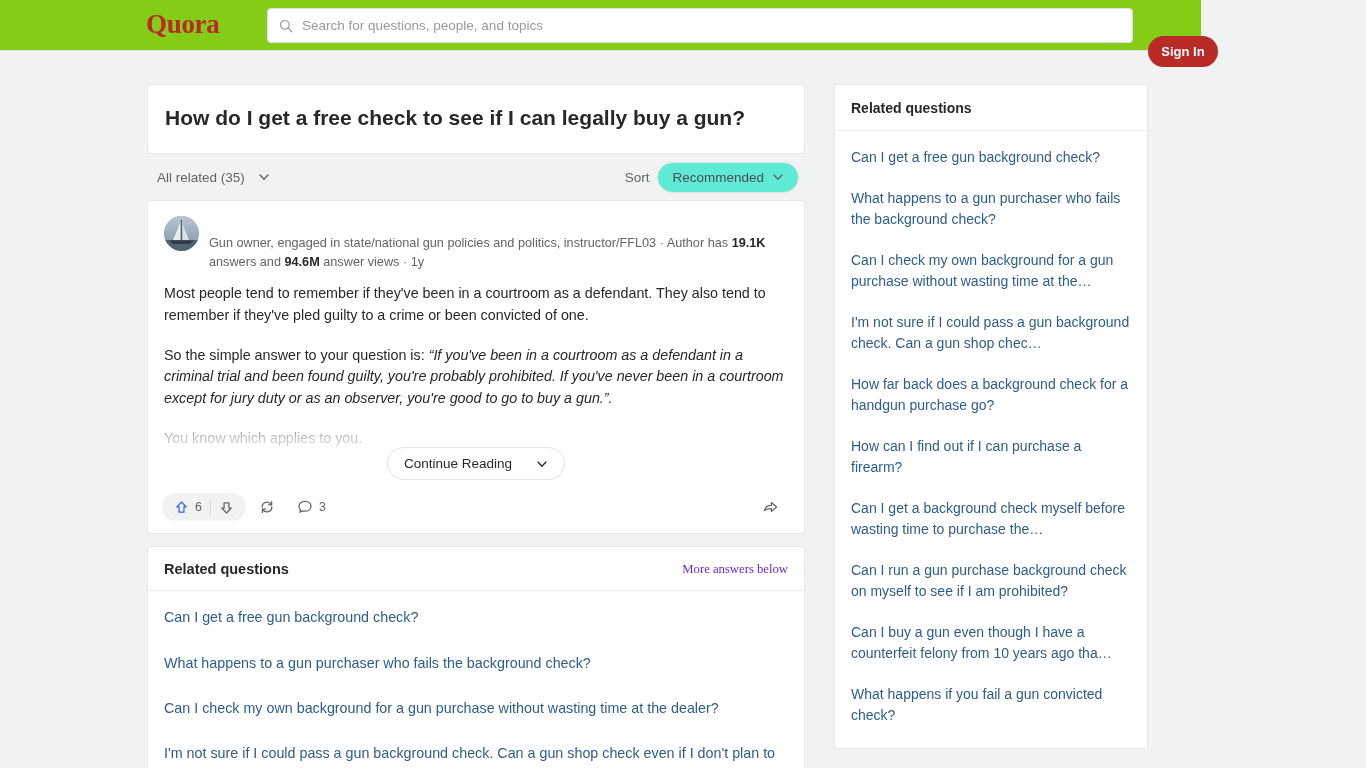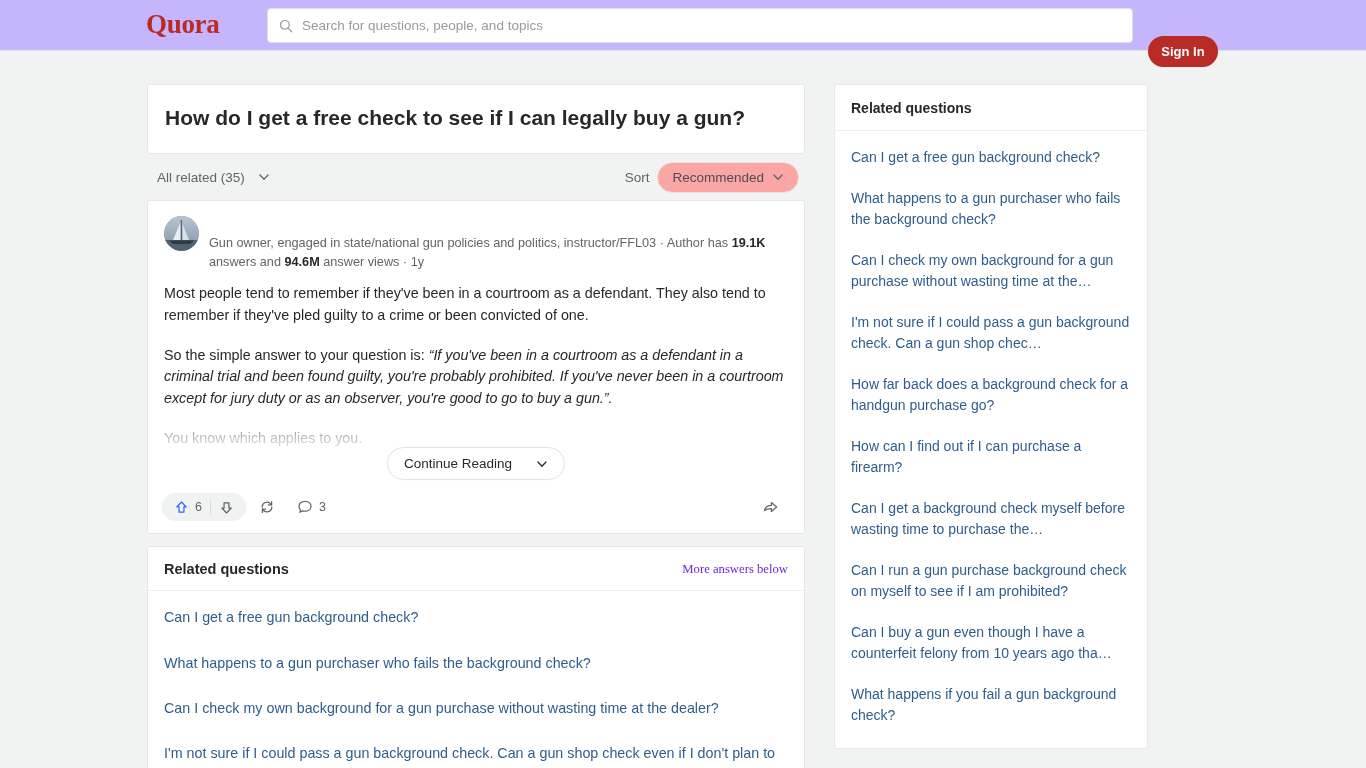--- a/index.html
+++ b/index.html
@@ -7,22 +7,22 @@
     margin: 0; padding: 0;
     width: 1366px; height: 768px;
     overflow: hidden;
     background: #f1f2f2;
     font-family: "Liberation Sans", sans-serif;
   }
 
   
   .header {
     position: absolute; top: 0; left: 0;
-    width: 1366px; height: 51px;
-    background: #c4b5fd;
+    width: 1201px; height: 51px;
+    background: #84cc16;
     border-bottom: 1px solid #e3e3e3;
     display: flex; align-items: center;
   }
   .logo {
     position: absolute; left: 146px; top: 9px;
     font-family: "Liberation Serif", serif;
     font-size: 27px; font-weight: bold;
     color: #b92b27; letter-spacing: -0.3px;
   }
   .search-box {
@@ -76,21 +76,21 @@
   }
   .all-related {
     display: flex; align-items: center; gap: 13px;
     font-size: 13.5px; color: #636466; cursor: pointer;
   }
   .sort-wrap { display: flex; align-items: center; gap: 8px; }
   .sort-label { font-size: 13.5px; color: #636466; }
   .sort-pill {
     display: flex; align-items: center; gap: 8px;
     border: 1px solid #e4e4e4; border-radius: 17px;
-    padding: 7px 14px; background: #fca5a5;
+    padding: 7px 14px; background: #5eead4;
     font-size: 13.5px; color: #4b4f56; cursor: pointer;
   }
   .chev { display:block; }
 
   
   .answer-card { position: relative; }
   .author-row { display: flex; padding: 15px 16px 0 16px; }
   .avatar {
     width: 35px; height: 35px; border-radius: 50%;
     flex: none; overflow: hidden; margin-right: 10px;
@@ -332,17 +332,17 @@
       <div class="side-list">
         <div class="side-item">Can I get a free gun background check?</div>
         <div class="side-item">What happens to a gun purchaser who fails the background check?</div>
         <div class="side-item">Can I check my own background for a gun purchase without wasting time at the…</div>
         <div class="side-item">I'm not sure if I could pass a gun background check. Can a gun shop chec…</div>
         <div class="side-item">How far back does a background check for a handgun purchase go?</div>
         <div class="side-item">How can I find out if I can purchase a firearm?</div>
         <div class="side-item">Can I get a background check myself before wasting time to purchase the…</div>
         <div class="side-item">Can I run a gun purchase background check on myself to see if I am prohibited?</div>
         <div class="side-item">Can I buy a gun even though I have a counterfeit felony from 10 years ago tha…</div>
-        <div class="side-item">What happens if you fail a gun background check?</div>
+        <div class="side-item">What happens if you fail a gun convicted check?</div>
       </div>
     </div>
   </div>
 </div>
 
 </body></html>

